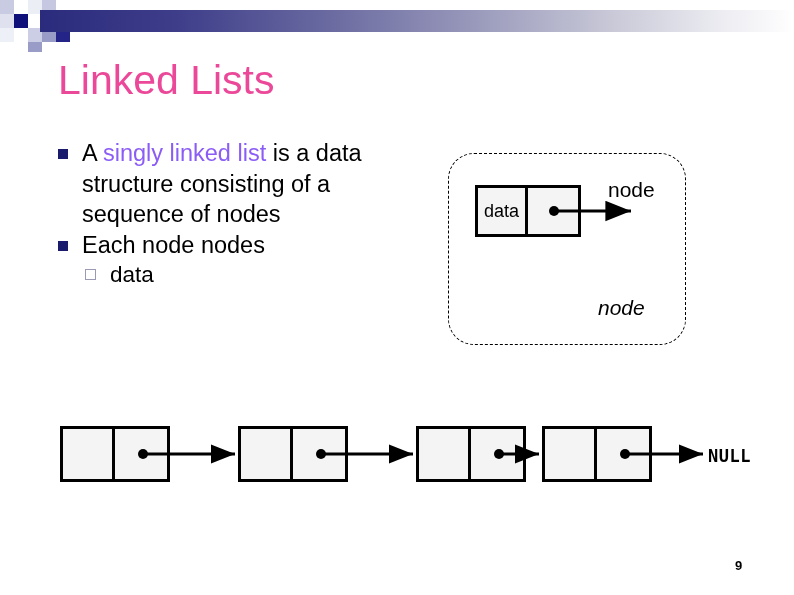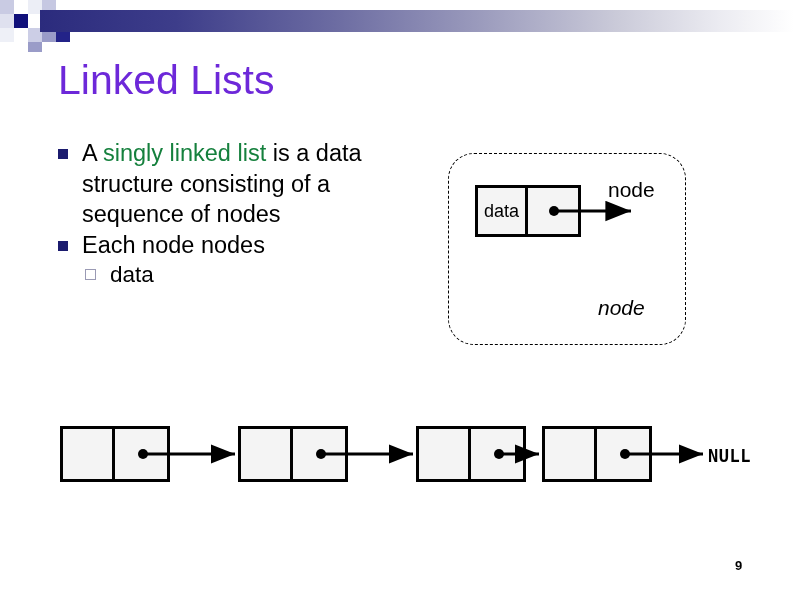--- a/index.html
+++ b/index.html
@@ -37,21 +37,21 @@
   }
 
   
   #page-title {
     position: absolute;
     left: 58px;
     top: 54px;
     font-size: 41px;
     line-height: 52px;
     font-weight: normal;
-    color: #6d28d9;
+    color: #ec4899;
     letter-spacing: 0px;
     white-space: nowrap;
   }
 
   
   #bullet-list {
     position: absolute;
     left: 52px;
     top: 138px;
     width: 370px;
@@ -82,21 +82,21 @@
     position: absolute;
     left: 33px;
     top: 9px;
     width: 11px;
     height: 11px;
     border: 1.6px solid #9a9ab4;
     background: #ffffff;
     box-sizing: border-box;
   }
   .accent-blue {
-    color: #15803d;
+    color: #8b5cf6;
   }
 
   
   #node-diagram {
     position: absolute;
     left: 448px;
     top: 153px;
     width: 238px;
     height: 192px;
   }

